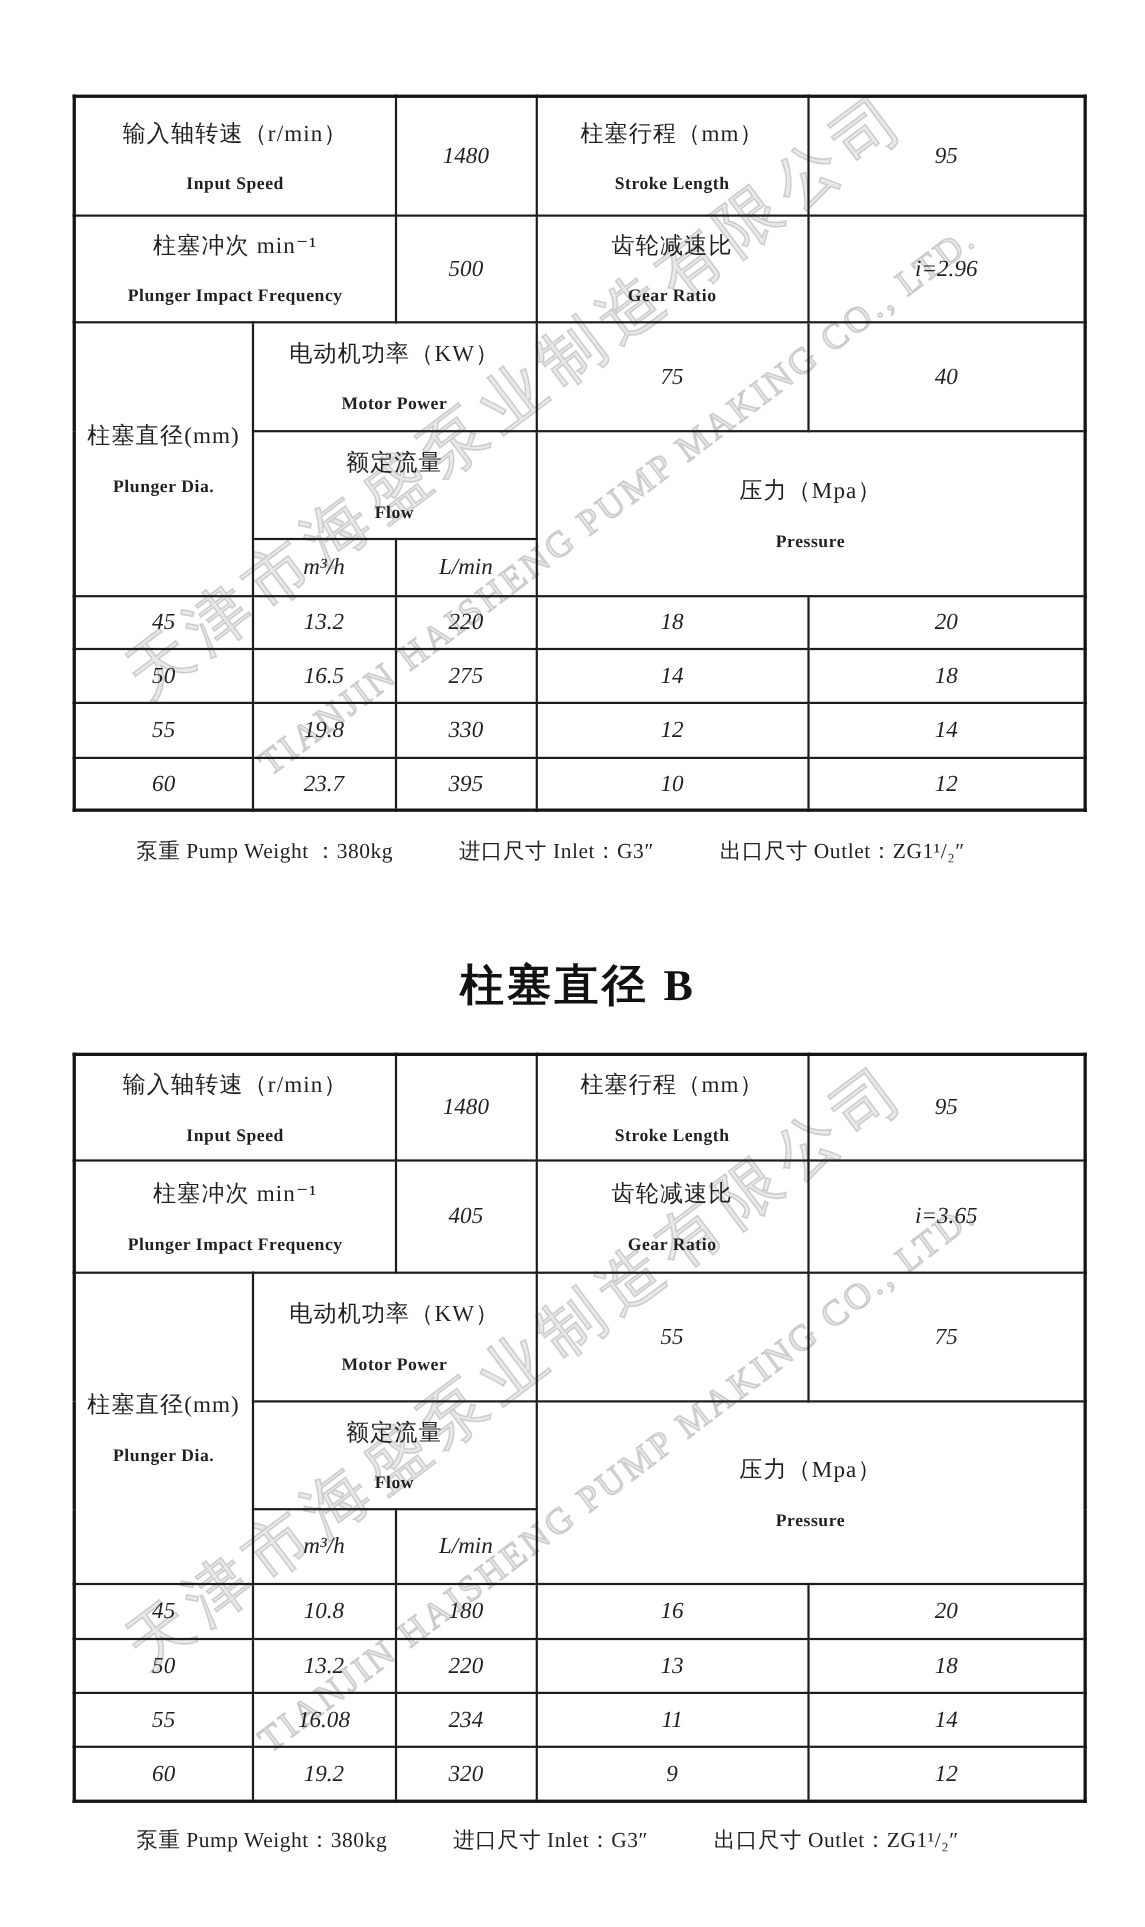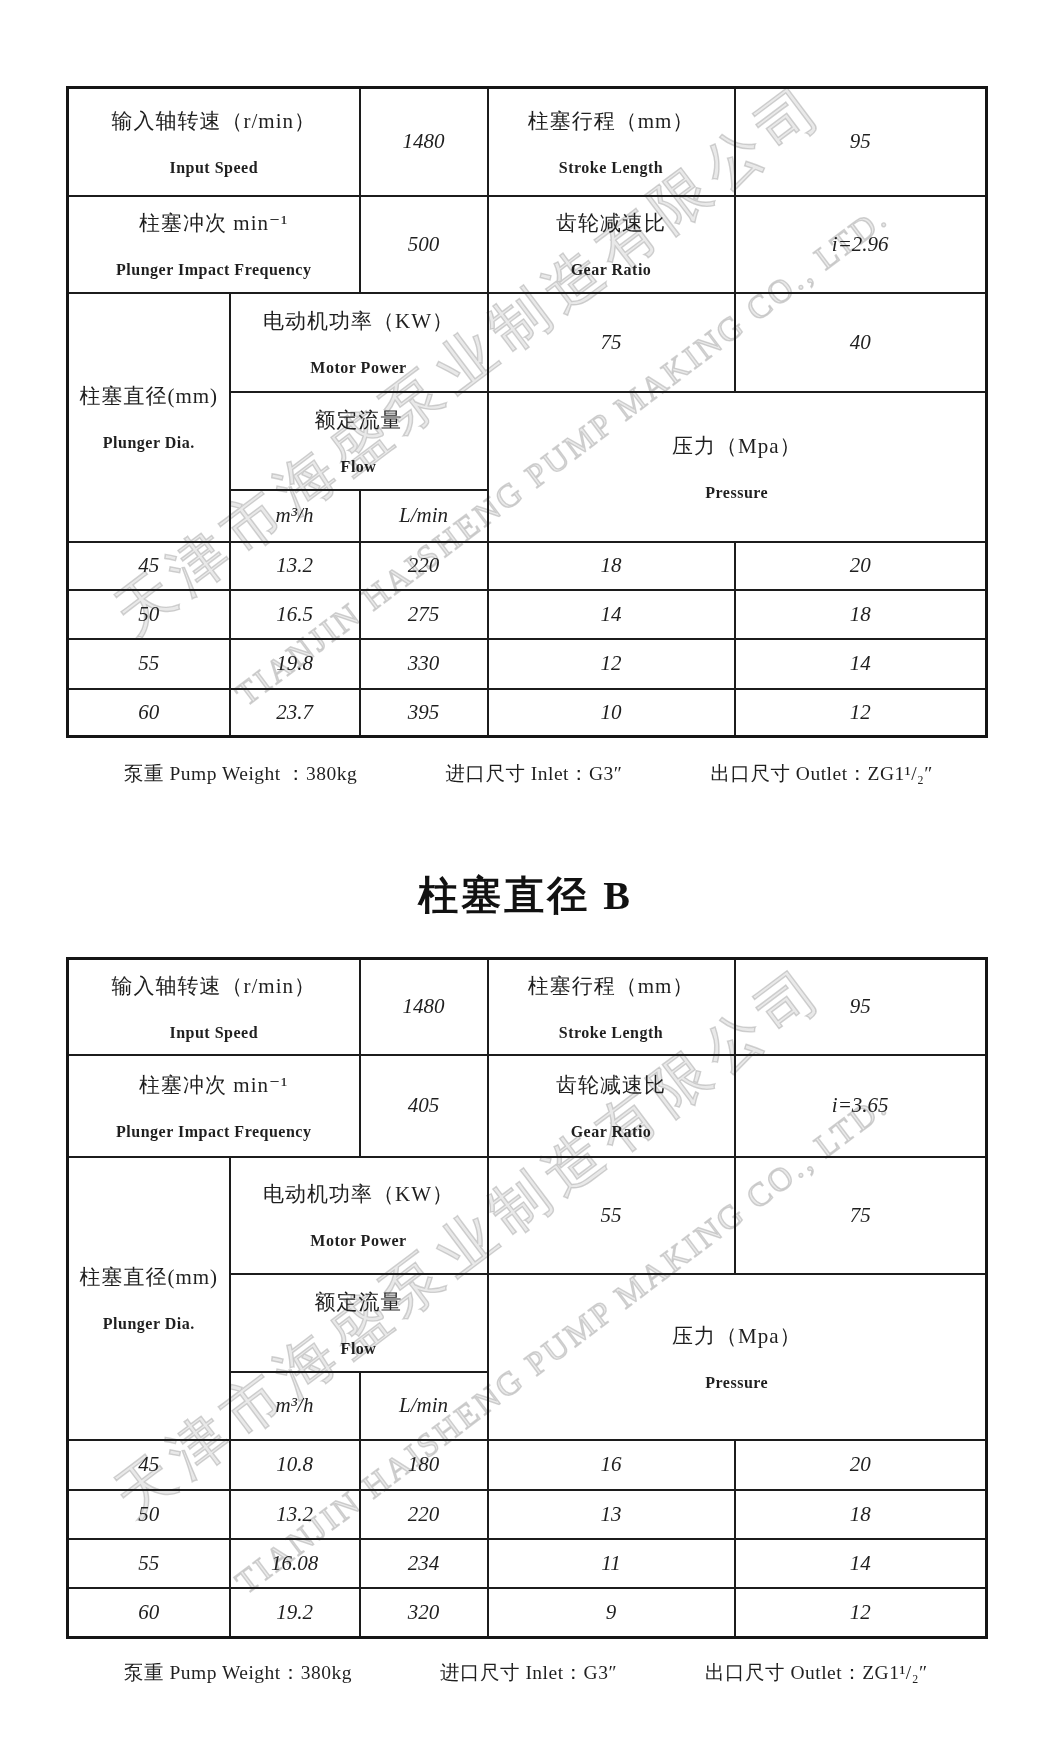--- a/index.html
+++ b/index.html
@@ -49,21 +49,21 @@
   table.spec{border:3px solid #151515;}
   tr.data-first td{border-top:1px solid #000000;}
   .zh{font-size:21px;letter-spacing:1px;}
   .en{font-size:16px;letter-spacing:0.5px;margin-top:24px;font-weight:bold;}
   .val{font-size:21px;font-style:italic;}
 
   .footer{
     position:absolute;left:66px;width:919px;
     display:flex;align-items:baseline;
     padding-left:58px;box-sizing:border-box;
-    column-gap:88px;
+    column-gap:60px;
     font-size:19.5px;color:#1f1f1f;letter-spacing:0.5px;
     white-space:nowrap;
   }
   .footer-a{top:760px;}
   .footer-b{top:1659px;}
 </style>
 </head>
 <body>
 
 <div class="page">

